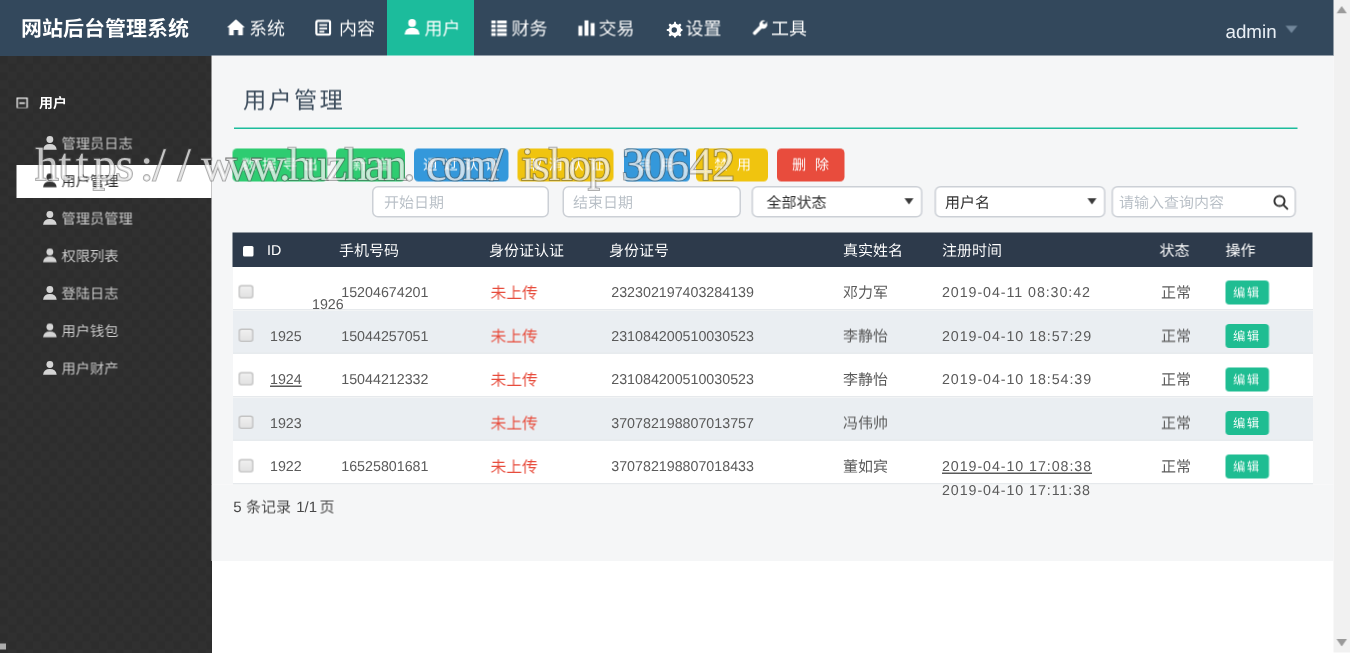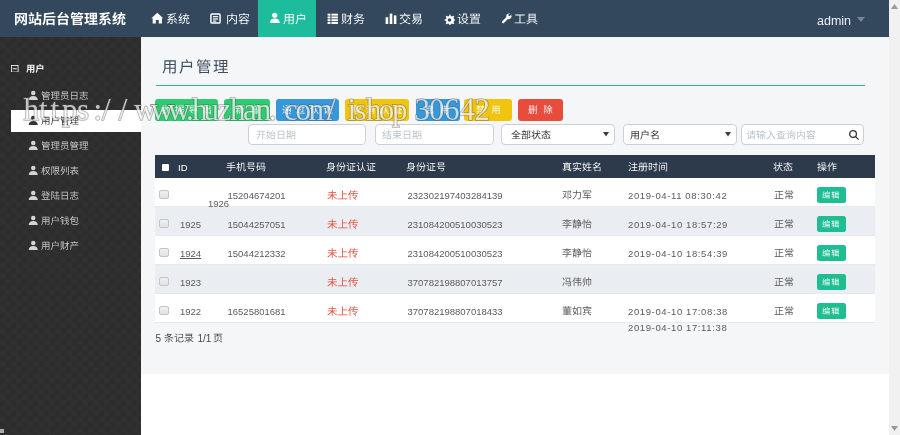--- a/index.html
+++ b/index.html
@@ -535,21 +535,21 @@
       <use href="#r672a" x="0"></use>
       <use href="#r4e0a" x="250"></use>
       <use href="#r4f20" x="500"></use>
     </svg>
 <div style="position:absolute;left:407.5px;top:307.4px;font:400 9.5px 'Liberation Sans',sans-serif;color:#5a5a5a;line-height:1;">370782198807018433</div>
 <svg class="cj " style="width:30.0px;height:10.0px;position:absolute;left:562.0px;top:306.0px" viewBox="0 -214 750 250" fill="#5a5a5a">
       <use href="#r8463" x="0"></use>
       <use href="#r5982" x="250"></use>
       <use href="#r5bbe" x="500"></use>
     </svg>
-<div style="position:absolute;left:628.0px;top:307.4px;font:400 9.5px 'Liberation Sans',sans-serif;color:#5a5a5a;line-height:1;letter-spacing:0.62px;">2019-04-10 17:08:38</div>
+<div style="position:absolute;left:628.0px;top:307.4px;font:400 9.5px 'Liberation Sans',sans-serif;color:#5a5a5a;line-height:1;letter-spacing:0.62px;text-decoration:underline;">2019-04-10 17:08:38</div>
 <svg class="cj " style="width:20.0px;height:10.0px;position:absolute;left:774.0px;top:306.0px" viewBox="0 -214 500 250" fill="#5a5a5a">
       <use href="#r6b63" x="0"></use>
       <use href="#r5e38" x="250"></use>
     </svg>
 <div class="abs" style="left:817px;top:302.8px;width:28.5px;height:16px;background:#1fbd92;border-radius:2.5px"></div>
 <svg class="cj " style="width:17.4px;height:8.2px;position:absolute;left:822.3px;top:306.9px" viewBox="0 -214 530 250" fill="#fff">
       <use href="#r7f16" x="0"></use>
       <use href="#r8f91" x="280"></use>
     </svg>
 <div style="position:absolute;left:155.5px;top:333.9px;font:400 10.0px 'Liberation Sans',sans-serif;color:#484848;line-height:1;">5</div>

